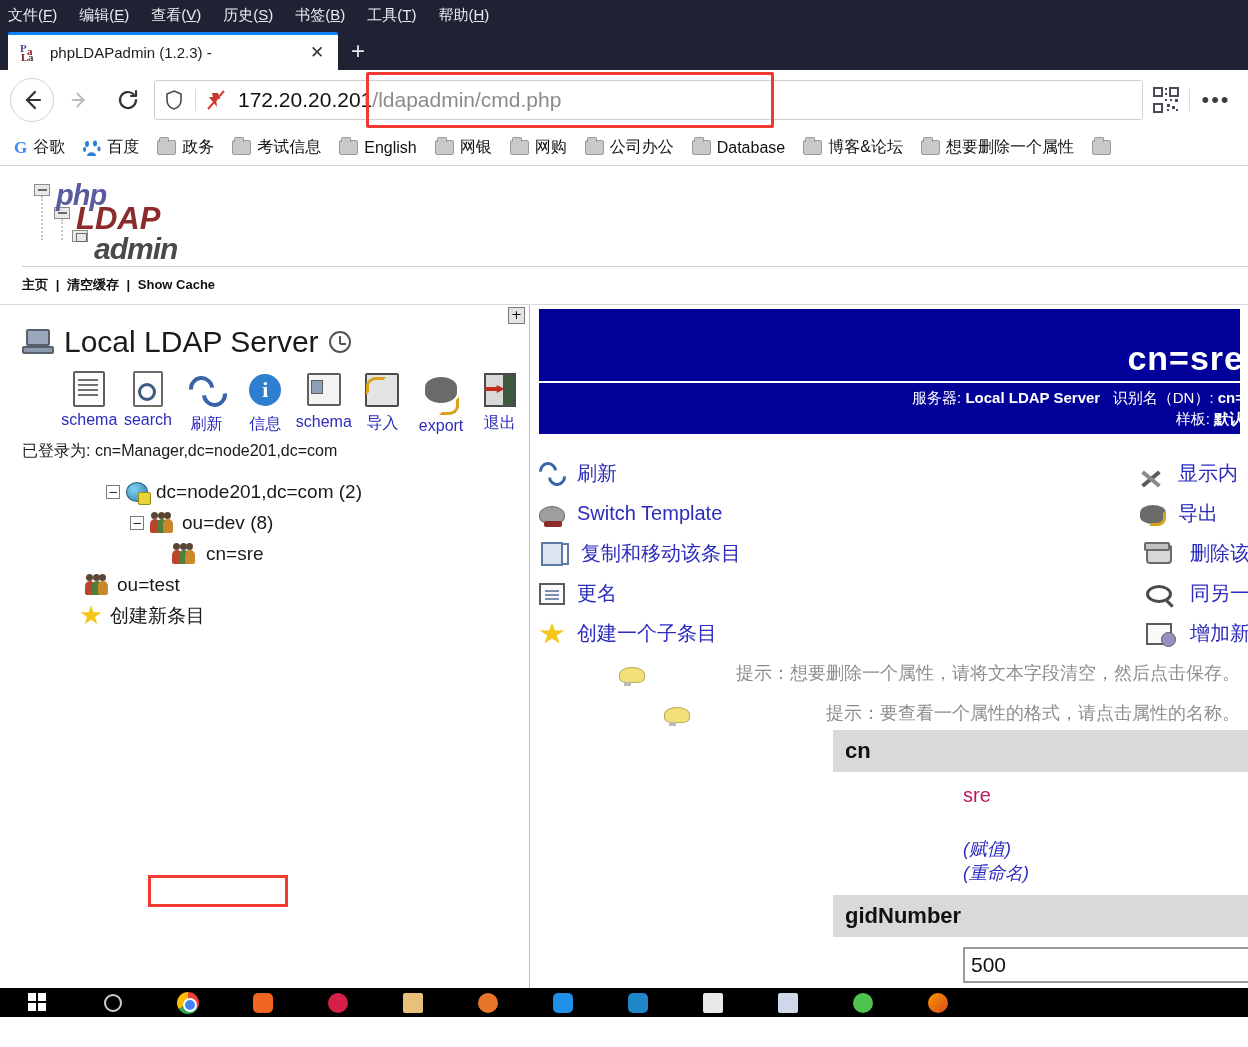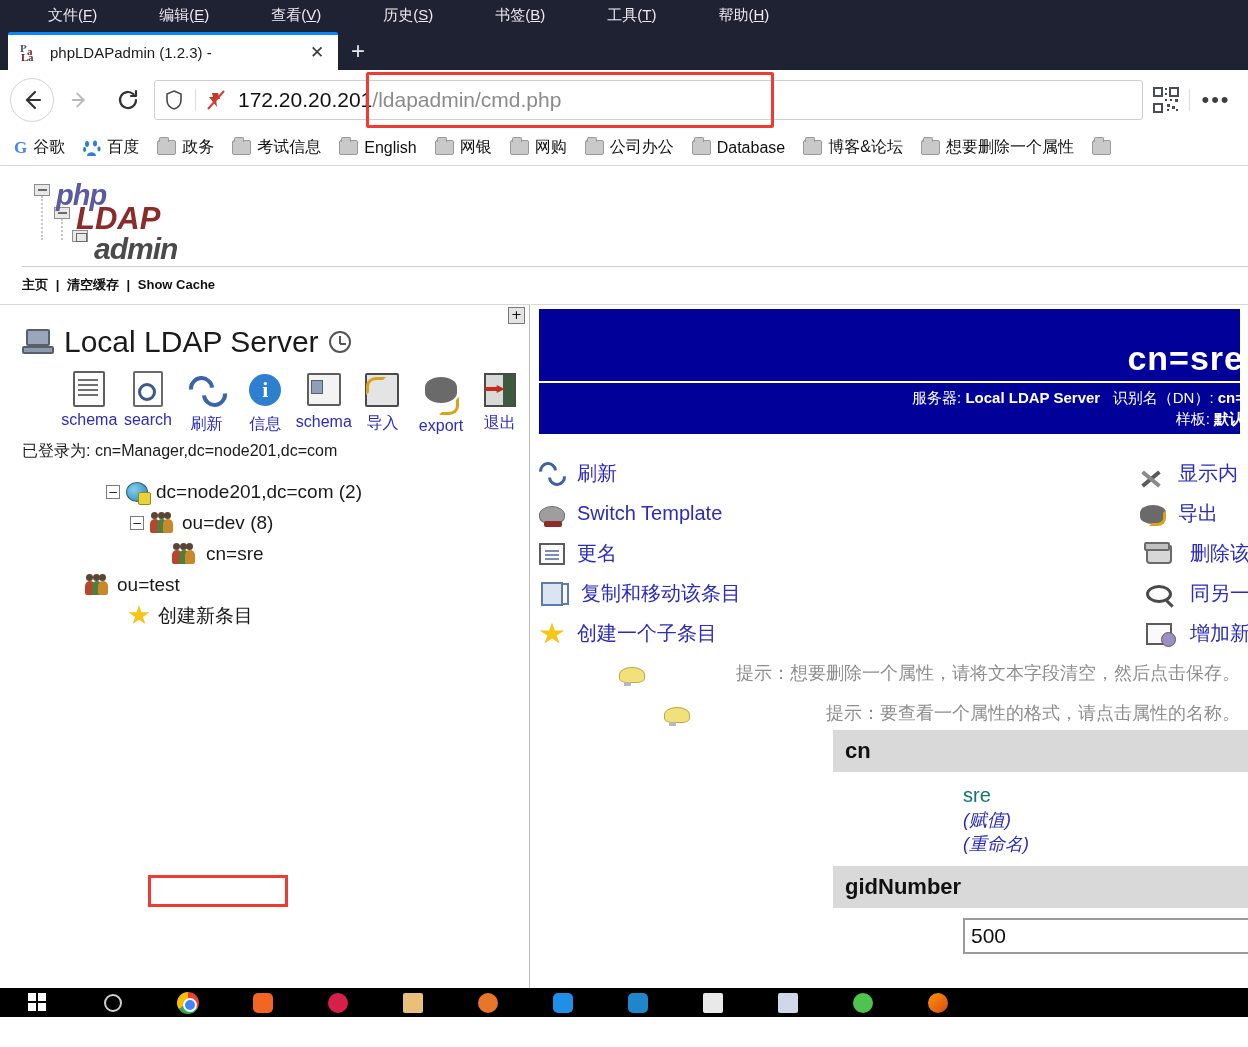--- a/index.html
+++ b/index.html
@@ -9,21 +9,21 @@
     font-family: "Liberation Sans", "DejaVu Sans", sans-serif;
     background: #ffffff;
   }
   
   .menubar {
     height: 30px; background: #1f2233;
     display: flex; align-items: center;
     padding-left: 8px; gap: 22px;
     color: #e9eaf0; font-size: 15px;
   }
-  .menubar .mi { cursor: default; white-space: nowrap; margin-left: 40px; }
+  .menubar .mi { cursor: default; white-space: nowrap; }
   .menubar .mi u { text-decoration: underline; }
 
   .tabstrip {
     height: 40px; background: #1f2233;
     display: flex; align-items: flex-end;
     position: relative;
   }
   .tab {
     margin-left: 8px; width: 330px; height: 38px;
     background: #ffffff; border-top: 3px solid #0a84ff;
@@ -319,21 +319,21 @@
   .ai-addattr{ width:19px; height:22px; background:#fafafa; border:2px solid #5c5c5c;
                margin:2px auto 0;}
   .ai-addattr::after{content:""; position:absolute; right:-6px; bottom:-4px;
     width:13px; height:13px; border-radius:50%; background:#9b8ec4;
     border:1px solid #5c5c5c;}
 
   .attrs { position: absolute; left: 302px; top: 425px; right: 0; }
   .attrhdr { background: #d9d9d9; color: #111; font-weight: bold;
              font-size: 22px; padding: 8px 12px; }
   .attrbody { padding: 12px 0 10px 130px; }
-  .attrval { font-size: 20px; color: #0f766e; margin-bottom: 1px; }
+  .attrval { font-size: 20px; color: #be185d; margin-bottom: 30px; }
   .attrlink { font-size: 18px; color: #2b2bbd; line-height: 24px; font-style: italic; }
   .attrinput {
     margin: 10px 0 0 130px; width: 300px; height: 36px;
     border: 2px solid #9a9a9a; background: #fff;
     font-size: 21px; color: #111; padding: 2px 6px;
     font-family: "Liberation Sans", sans-serif;
   }
 
   .watermark {
     position: absolute; right: 6px; bottom: 4px;
@@ -636,21 +636,21 @@
               <i class="ha"></i>
               <i class="hb"></i>
               <i class="hc"></i>
               <span class="a"></span>
               <span class="b"></span>
               <span class="c"></span>
             </span>
           <span style="width:8px"></span>
           <span>ou=test</span>
         </div>
-        <div class="trow" style="padding-left:80px;margin-left:48px;">
+        <div class="trow" style="padding-left:80px;">
           <span class="starico"></span>
           <span style="width:8px"></span>
           <span>创建新条目</span>
         </div>
       </div>
 
       <div class="cnred"></div>
 
     </div>
 
@@ -676,26 +676,26 @@
       <div class="actions">
         <div class="actrow">
           <span class="aicon ai-refresh"></span>
           <span class="alabel">刷新</span>
         </div>
         <div class="actrow">
           <span class="aicon ai-tmpl"></span>
           <span class="alabel">Switch Template</span>
         </div>
         <div class="actrow">
+          <span class="aicon ai-copy"></span>
+          <span class="alabel">复制和移动该条目</span>
+        </div>
+        <div class="actrow">
           <span class="aicon ai-rename"></span>
           <span class="alabel">更名</span>
-        </div>
-        <div class="actrow">
-          <span class="aicon ai-copy"></span>
-          <span class="alabel">复制和移动该条目</span>
         </div>
         <div class="actrow">
           <span class="aicon ai-star"></span>
           <span class="alabel">创建一个子条目</span>
         </div>
         <div class="actrow tip">
           <span class="aicon ai-bulb"></span>
           <span class="alabel">提示：想要删除一个属性，请将文本字段清空，然后点击保存。</span>
         </div>
         <div class="actrow tip">

